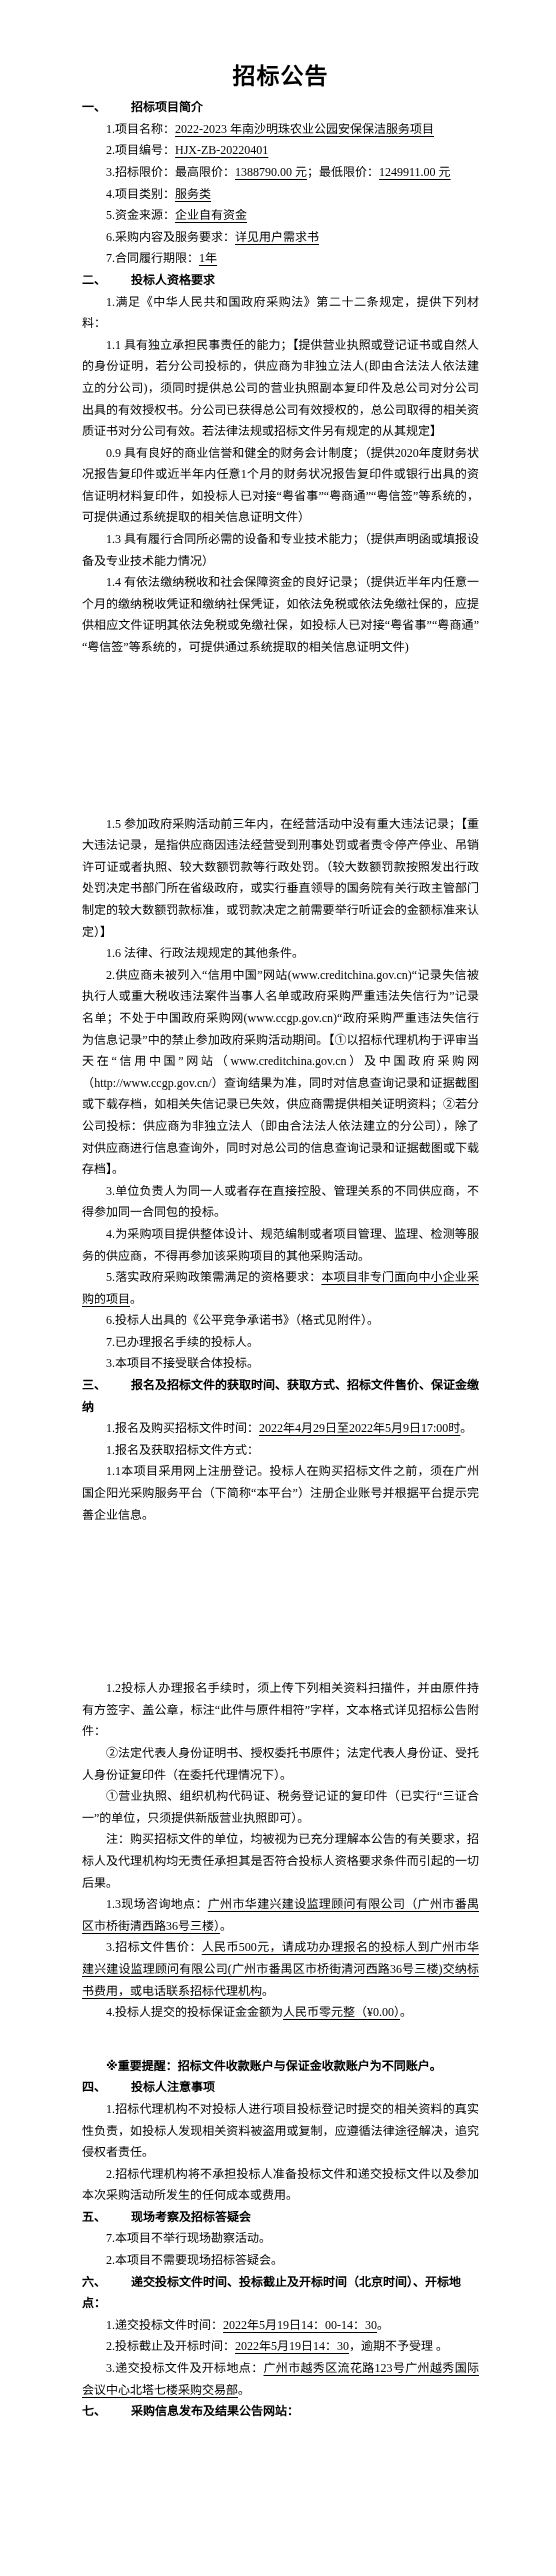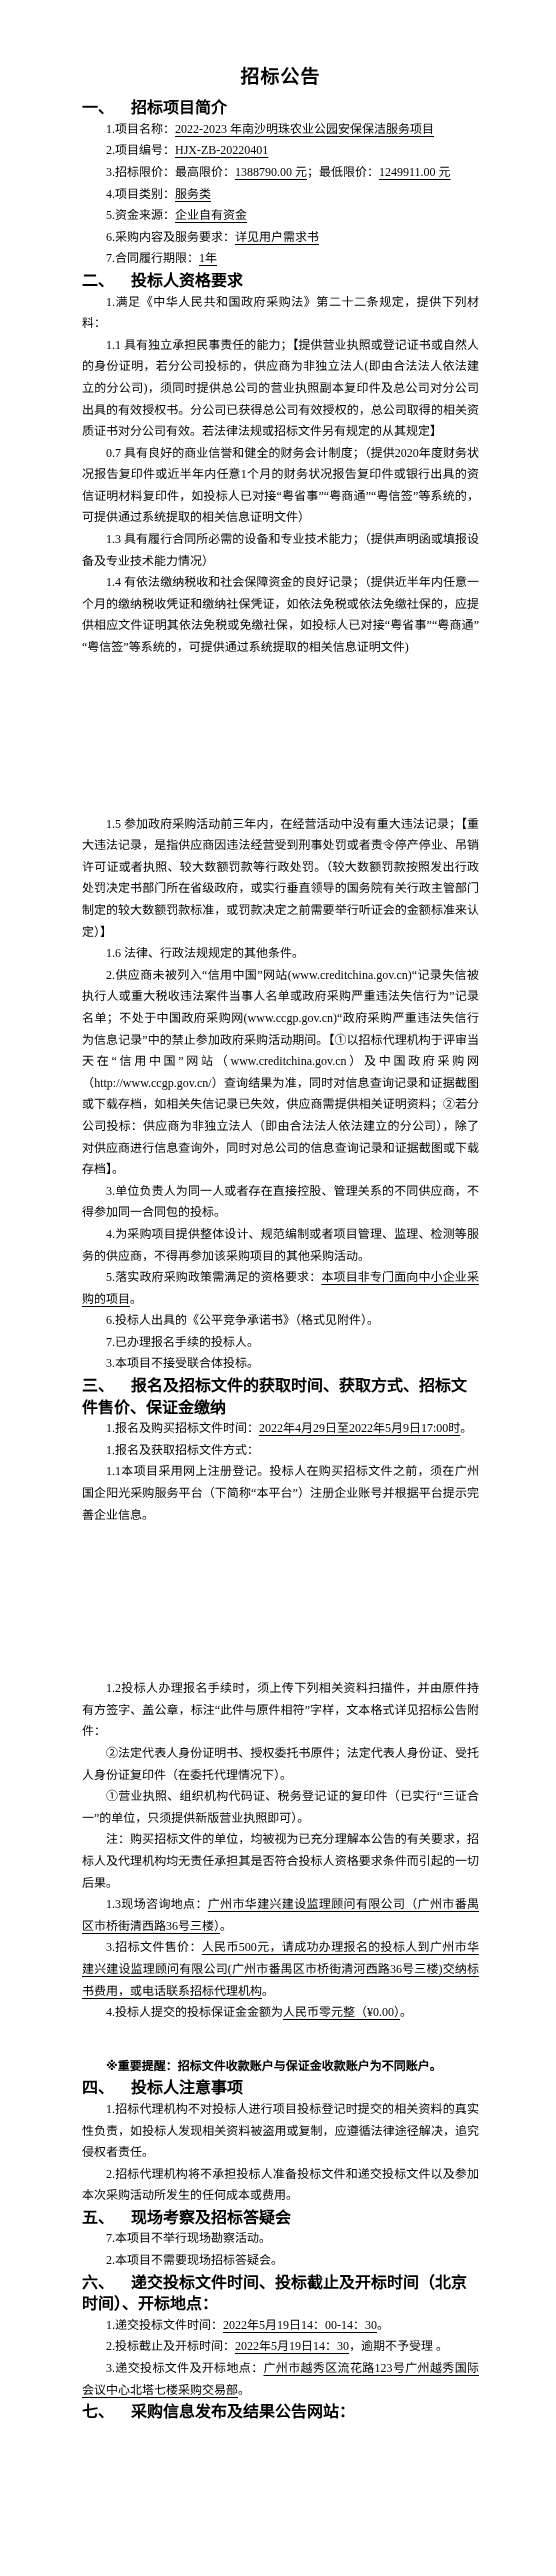--- a/index.html
+++ b/index.html
@@ -4,26 +4,26 @@
 <style>
   html,body{margin:0;padding:0;background:#ffffff;}
   .page{
     width:556px;height:3147px;background:#ffffff;color:#000;
     position:relative;overflow:hidden;
     font-family:"Liberation Serif","DejaVu Serif",serif;
   }
   .doc{padding:63px 77px 0 82px;}
   .title{
     font-family:Liberation Serif, serif;
-    font-weight:bold;font-size:19px;line-height:27px;
+    font-weight:bold;font-size:23px;line-height:27px;
     text-align:center;margin:0 0 7.2px 0;letter-spacing:1px;
   }
   .heading{
     font-family:"Liberation Sans","DejaVu Sans",sans-serif;
-    font-weight:bold;font-size:16px;line-height:21.6px;margin:0;
+    font-weight:bold;font-size:12px;line-height:21.6px;margin:0;
   }
   .heading .num{display:inline-block;min-width:49px;}
   .para{
     font-size:12px;line-height:21.6px;margin:0;
     text-align:justify;text-align-last:left;text-indent:24px;
   }
   .para span{text-indent:0;}
   .u{text-decoration:underline;text-underline-offset:2.6px;}
   .bold{
     font-weight:bold;
@@ -43,21 +43,21 @@
         <div class="para"><span>1.项目名称：</span><span class="u">2022-2023 年南沙明珠农业公园安保保洁服务项目</span></div>
         <div class="para"><span>2.项目编号：</span><span class="u">HJX-ZB-20220401</span></div>
         <div class="para"><span>3.招标限价：最高限价：</span><span class="u">1388790.00 元</span><span>；最低限价：</span><span class="u">1249911.00 元</span></div>
         <div class="para"><span>4.项目类别：</span><span class="u">服务类</span></div>
         <div class="para"><span>5.资金来源：</span><span class="u">企业自有资金</span></div>
         <div class="para"><span>6.采购内容及服务要求：</span><span class="u">详见用户需求书</span></div>
         <div class="para"><span>7.合同履行期限：</span><span class="u">1年</span></div>
         <div class="heading"><span class="num">二、</span><span>投标人资格要求</span></div>
         <div class="para"><span>1.满足《中华人民共和国政府采购法》第二十二条规定，提供下列材料：</span></div>
         <div class="para"><span>1.1 具有独立承担民事责任的能力；【提供营业执照或登记证书或自然人的身份证明，若分公司投标的，供应商为非独立法人(即由合法法人依法建立的分公司)，须同时提供总公司的营业执照副本复印件及总公司对分公司出具的有效授权书。分公司已获得总公司有效授权的，总公司取得的相关资质证书对分公司有效。若法律法规或招标文件另有规定的从其规定】</span></div>
-        <div class="para"><span>0.7 具有良好的商业信誉和健全的财务会计制度；（提供2020年度财务状况报告复印件或近半年内任意1个月的财务状况报告复印件或银行出具的资信证明材料复印件，如投标人已对接“粤省事”“粤商通”“粤信签”等系统的，可提供通过系统提取的相关信息证明文件）</span></div>
+        <div class="para"><span>0.9 具有良好的商业信誉和健全的财务会计制度；（提供2020年度财务状况报告复印件或近半年内任意1个月的财务状况报告复印件或银行出具的资信证明材料复印件，如投标人已对接“粤省事”“粤商通”“粤信签”等系统的，可提供通过系统提取的相关信息证明文件）</span></div>
         <div class="para"><span>1.3 具有履行合同所必需的设备和专业技术能力；（提供声明函或填报设备及专业技术能力情况）</span></div>
         <div class="para"><span>1.4 有依法缴纳税收和社会保障资金的良好记录；（提供近半年内任意一个月的缴纳税收凭证和缴纳社保凭证，如依法免税或依法免缴社保的，应提供相应文件证明其依法免税或免缴社保，如投标人已对接“粤省事”“粤商通”“粤信签”等系统的，可提供通过系统提取的相关信息证明文件)</span></div>
         <div class="spacer" style="height: 155px;"></div>
         <div class="para"><span>1.5 参加政府采购活动前三年内，在经营活动中没有重大违法记录；【重大违法记录，是指供应商因违法经营受到刑事处罚或者责令停产停业、吊销许可证或者执照、较大数额罚款等行政处罚。（较大数额罚款按照发出行政处罚决定书部门所在省级政府，或实行垂直领导的国务院有关行政主管部门制定的较大数额罚款标准，或罚款决定之前需要举行听证会的金额标准来认定）】</span></div>
         <div class="para"><span>1.6 法律、行政法规规定的其他条件。</span></div>
         <div class="para"><span>2.供应商未被列入“信用中国”网站(www.creditchina.gov.cn)“记录失信被执行人或重大税收违法案件当事人名单或政府采购严重违法失信行为”记录名单；不处于中国政府采购网(www.ccgp.gov.cn)“政府采购严重违法失信行为信息记录”中的禁止参加政府采购活动期间。【①以招标代理机构于评审当天在“信用中国”网站（www.creditchina.gov.cn）及中国政府采购网（http://www.ccgp.gov.cn/）查询结果为准，同时对信息查询记录和证据截图或下载存档，如相关失信记录已失效，供应商需提供相关证明资料；②若分公司投标：供应商为非独立法人（即由合法法人依法建立的分公司），除了对供应商进行信息查询外，同时对总公司的信息查询记录和证据截图或下载存档】。</span></div>
         <div class="para"><span>3.单位负责人为同一人或者存在直接控股、管理关系的不同供应商，不得参加同一合同包的投标。</span></div>
         <div class="para"><span>4.为采购项目提供整体设计、规范编制或者项目管理、监理、检测等服务的供应商，不得再参加该采购项目的其他采购活动。</span></div>
         <div class="para"><span>5.落实政府采购政策需满足的资格要求：</span><span class="u">本项目非专门面向中小企业采购的项目</span><span>。</span></div>
         <div class="para"><span>6.投标人出具的《公平竞争承诺书》（格式见附件）。</span></div>

